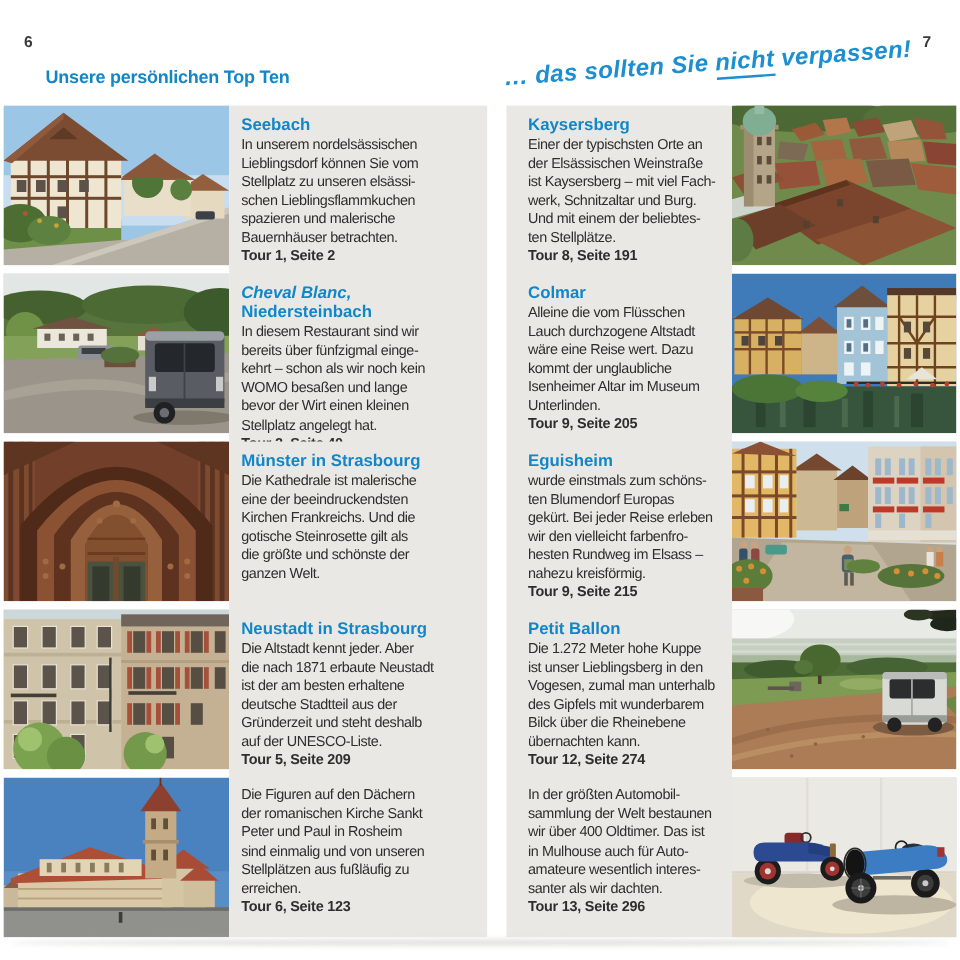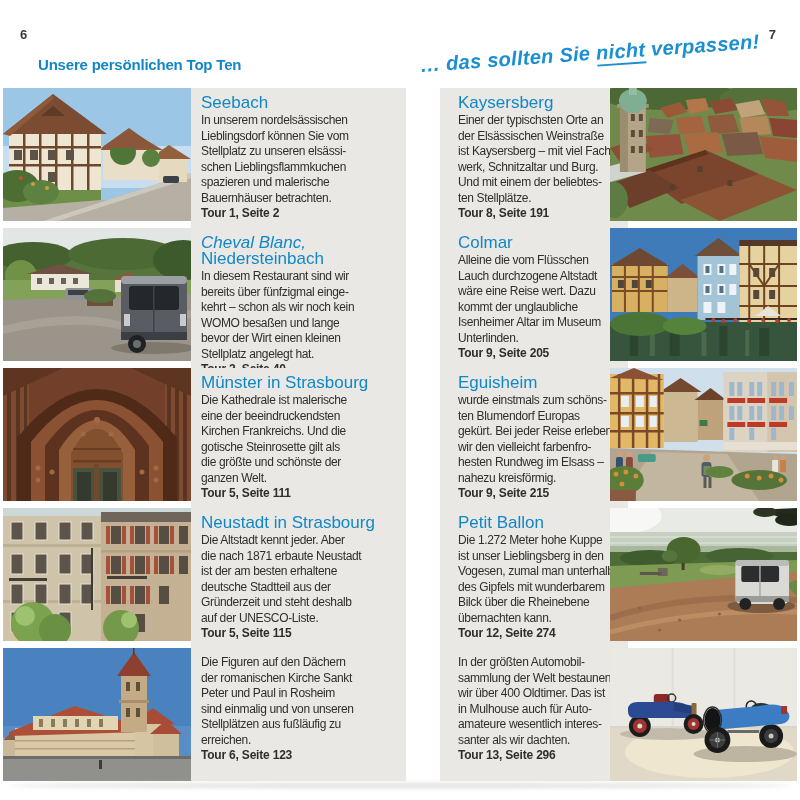--- a/index.html
+++ b/index.html
@@ -13,26 +13,26 @@
         font-style:italic;color:#1b8fd0;transform:rotate(-4deg);transform-origin:left center;
         letter-spacing:0.3px;white-space:nowrap;}
   .slogan .u{border-bottom:2.5px solid #1b8fd0;padding-bottom:1px;}
   .photocol{position:absolute;top:88px;}
   #photos-left{left:3px;width:188px;}
   #photos-right{left:610px;width:187px;}
   .photo{height:133px;margin-bottom:7px;overflow:hidden;background:#ccc;}
   .photo svg{display:block;width:100%;height:100%;}
   .panel{position:absolute;top:88px;height:693px;background:#e9e8e4;overflow:hidden;}
   #panel-left{left:191px;width:215px;}
-  #panel-right{left:440px;width:188px;}
+  #panel-right{left:422px;width:188px;}
   .entry{position:absolute;left:0;width:100%;box-sizing:border-box;overflow:hidden;height:140px;}
   #panel-left .entry{padding:7px 4px 0 10px;}
   #panel-right .entry{padding:7px 2px 0 18px;}
   .e0{top:0;} .e1{top:140px;} .e2{top:280px;} .e3{top:420px;} .e4{top:560px;}
-  .entry-title{font-size:17px;line-height:16px;font-weight:normal;color:#1187c8;margin:0 0 2px 0;}
+  .entry-title{font-size:14px;line-height:16px;font-weight:bold;color:#1187c8;margin:0 0 2px 0;}
   .entry-title .em{font-style:italic;}
   .entry-body{font-size:12px;line-height:15.5px;letter-spacing:-0.35px;white-space:pre;color:#2f2e2c;}
   .entry-tour{font-size:12px;line-height:15.5px;letter-spacing:-0.2px;font-weight:bold;color:#2f2e2c;}
   .page-shadow{position:absolute;left:8px;right:8px;top:783px;height:5px;border-radius:50%;
         background:#d9d8d4;filter:blur(2px);opacity:0.8;}
 </style>
 </head>
 <body>
 
 <div id="page">
@@ -308,31 +308,30 @@
       <div class="entry-tour">Tour 2, Seite 40</div>
     </div>
     <div class="entry e2">
       <div class="entry-title"><span class="em"></span><span>Münster in Strasbourg</span></div>
       <div class="entry-body">Die Kathedrale ist malerische
 eine der beeindruckendsten
 Kirchen Frankreichs. Und die
 gotische Steinrosette gilt als
 die größte und schönste der
 ganzen Welt.</div>
-      <div class="entry-tour">Tour 5, Seite 111</div>
     </div>
     <div class="entry e3">
       <div class="entry-title"><span class="em"></span><span>Neustadt in Strasbourg</span></div>
       <div class="entry-body">Die Altstadt kennt jeder. Aber
 die nach 1871 erbaute Neustadt
 ist der am besten erhaltene
 deutsche Stadtteil aus der
 Gründerzeit und steht deshalb
 auf der UNESCO-Liste.</div>
-      <div class="entry-tour">Tour 5, Seite 115</div>
+      <div class="entry-tour">Tour 5, Seite 209</div>
     </div>
     <div class="entry e4">
       <div class="entry-body">Die Figuren auf den Dächern
 der romanischen Kirche Sankt
 Peter und Paul in Rosheim
 sind einmalig und von unseren
 Stellplätzen aus fußläufig zu
 erreichen.</div>
       <div class="entry-tour">Tour 6, Seite 123</div>
     </div>

